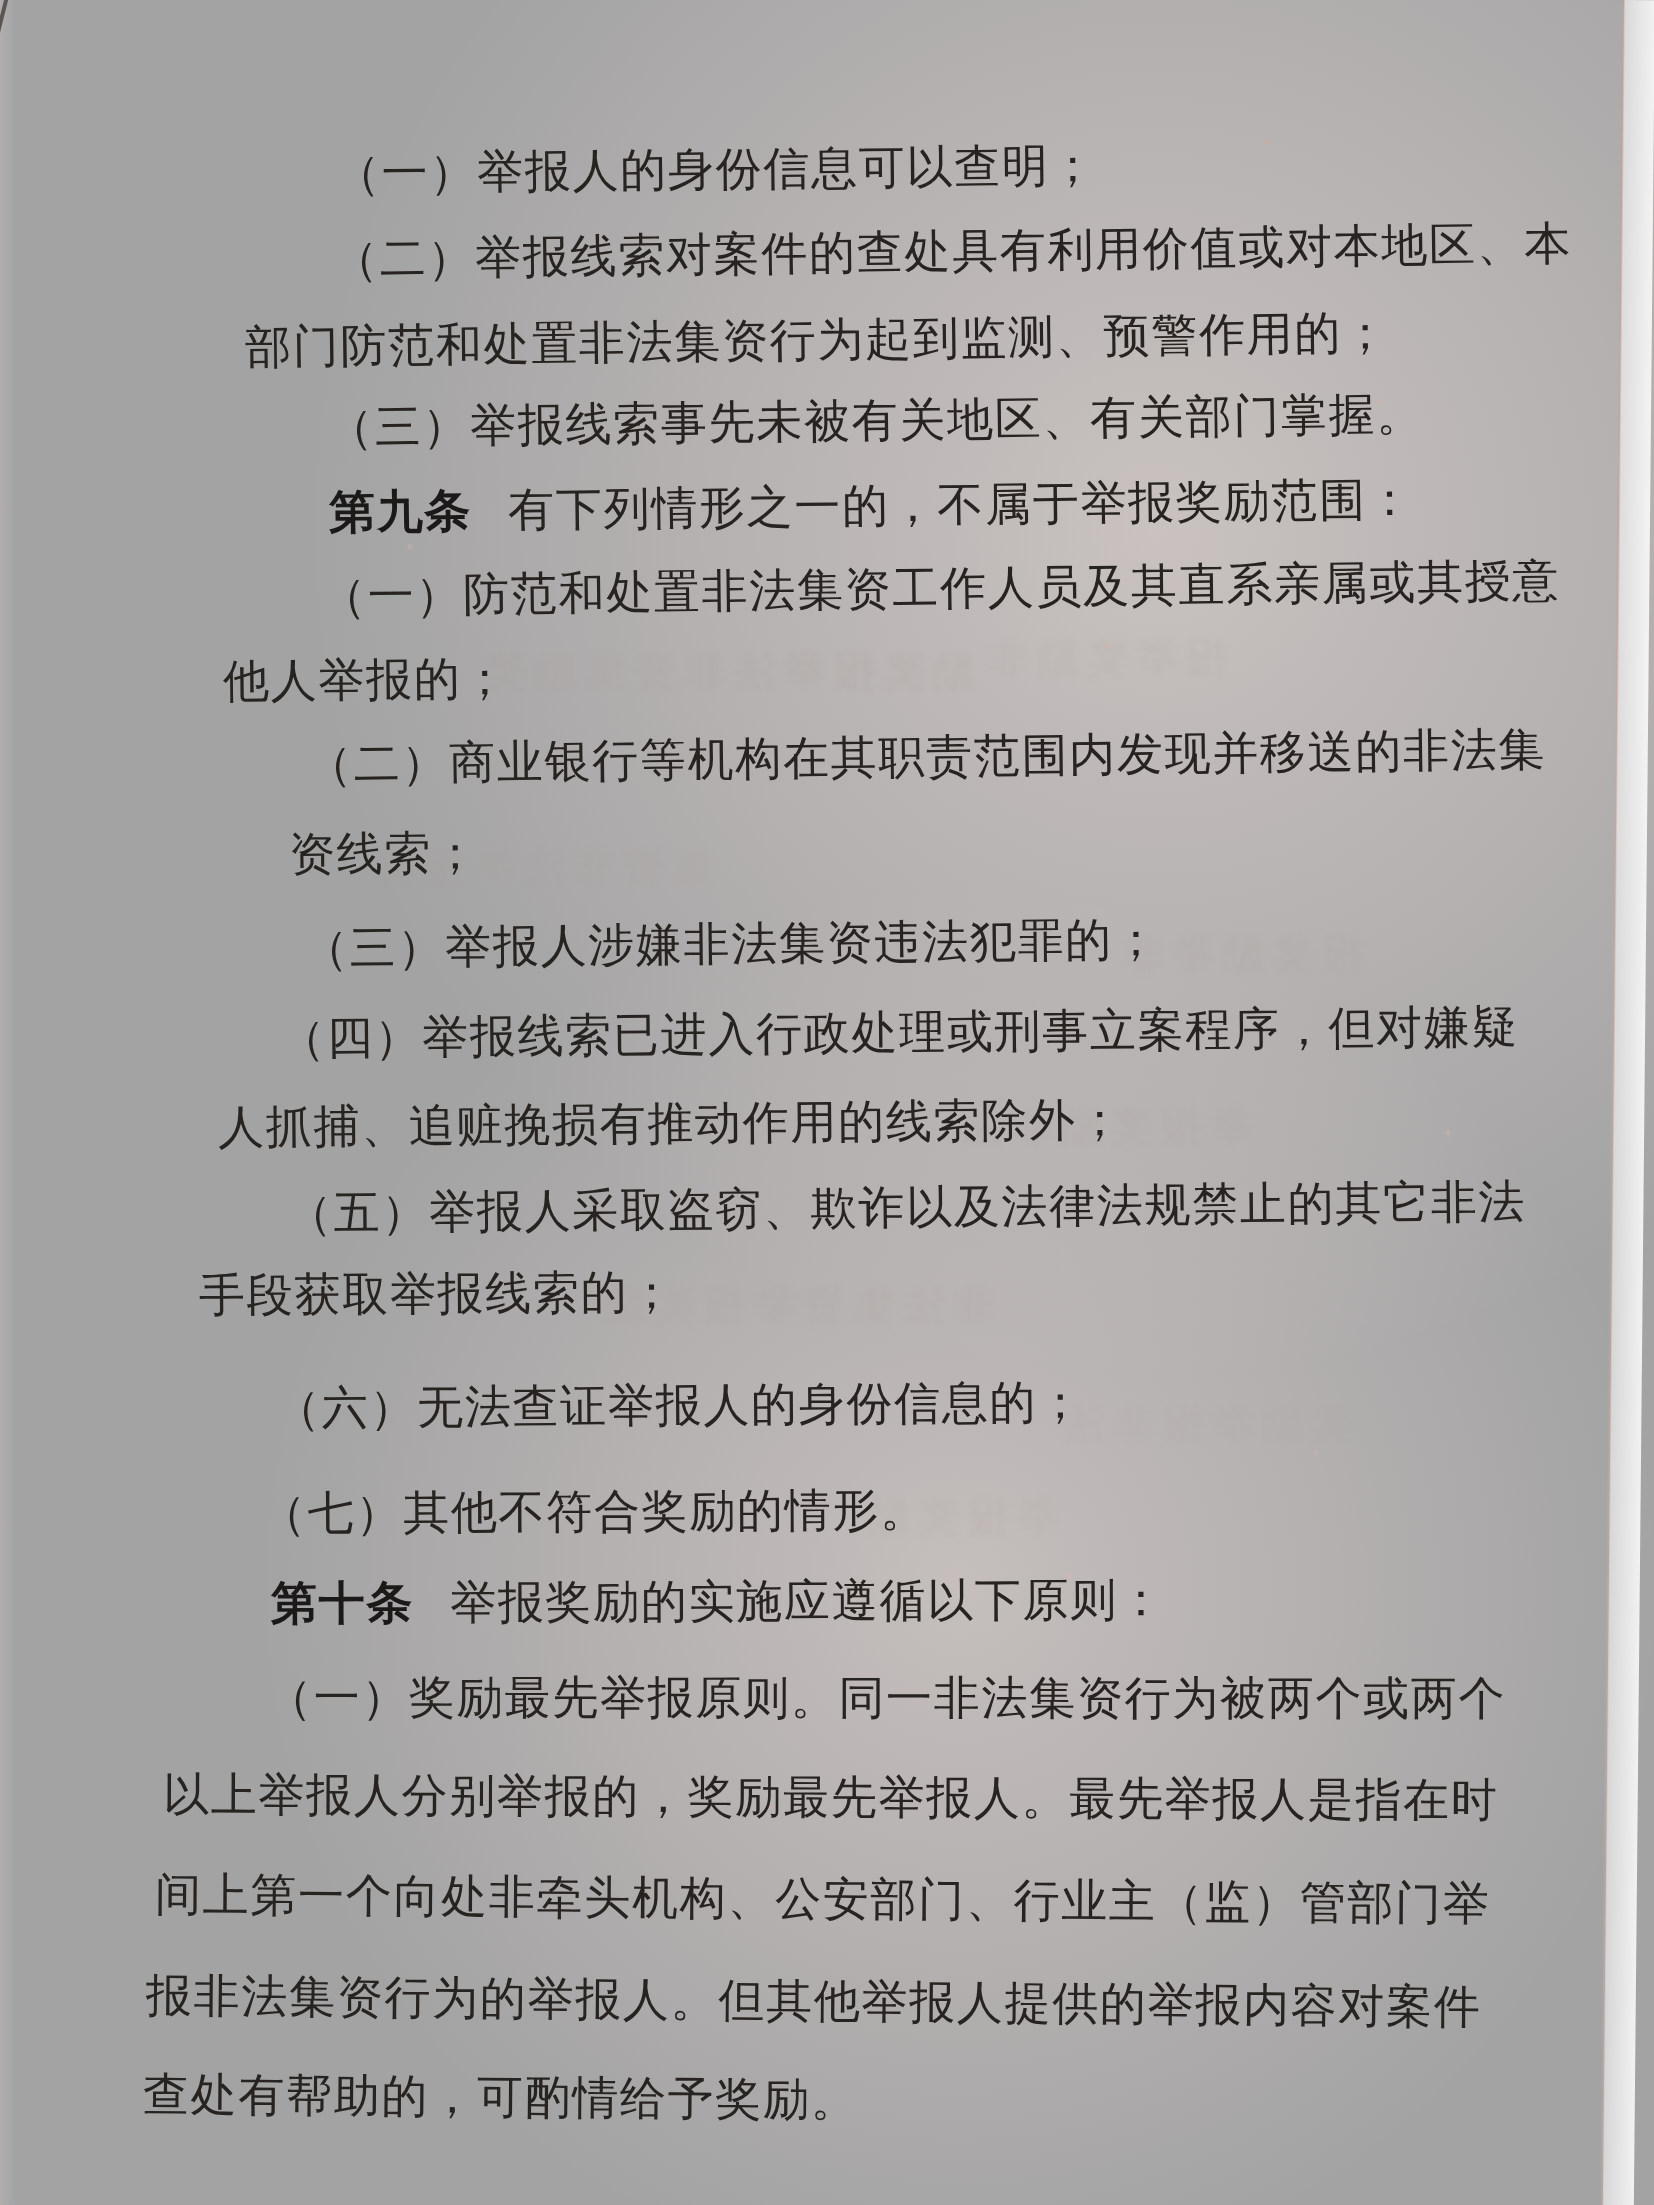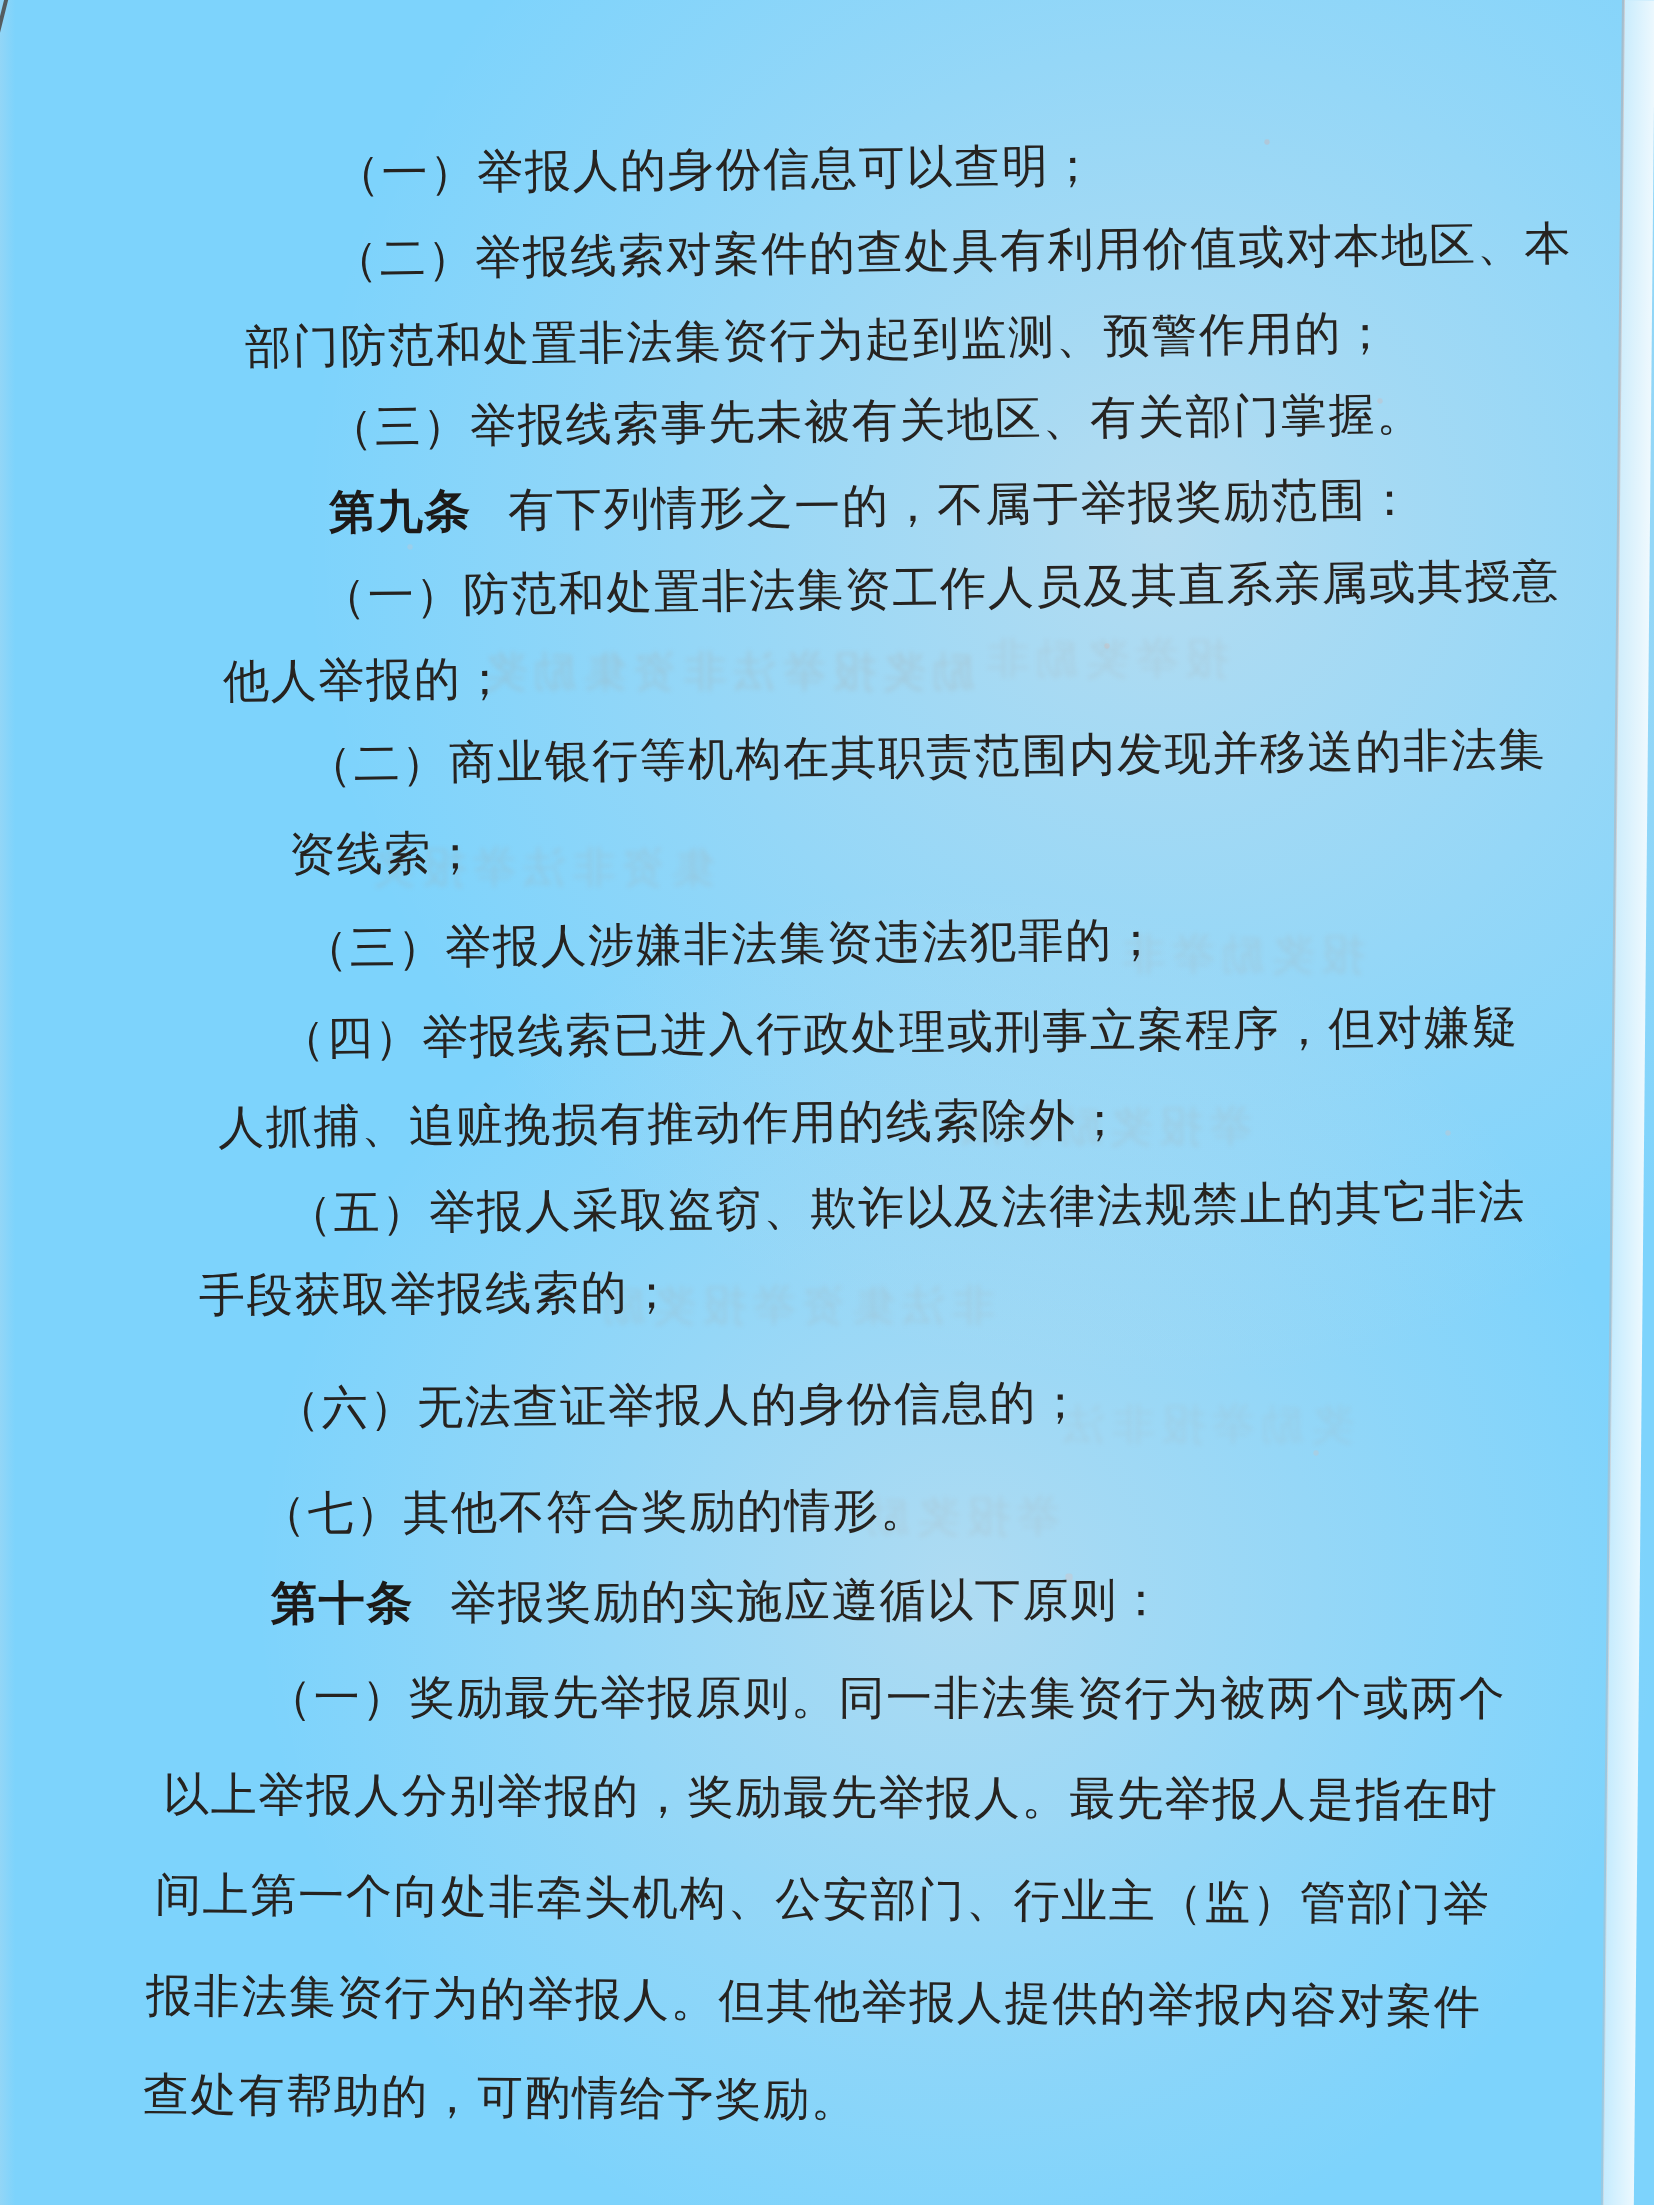--- a/index.html
+++ b/index.html
@@ -10,21 +10,21 @@
     width: 1655px;
     height: 2205px;
     background: #fbf9f6;
     overflow: hidden;
     font-family: "DejaVu Sans", sans-serif;
   }
   .page {
     position: relative;
     width: 1655px;
     height: 2205px;
-    background: #7dd3fc;
+    background: #a3a3a3;
   }
   
   .page::before {
     content: "";
     position: absolute;
     inset: 0;
     background:
       radial-gradient(circle at 70% 24%, rgba(246,231,227,0.45), transparent 42%),
       radial-gradient(circle at 58% 72%, rgba(247,231,227,0.40), transparent 38%),
       linear-gradient(to right, rgba(244,226,222,0.18) 0px, transparent 15.3px);

